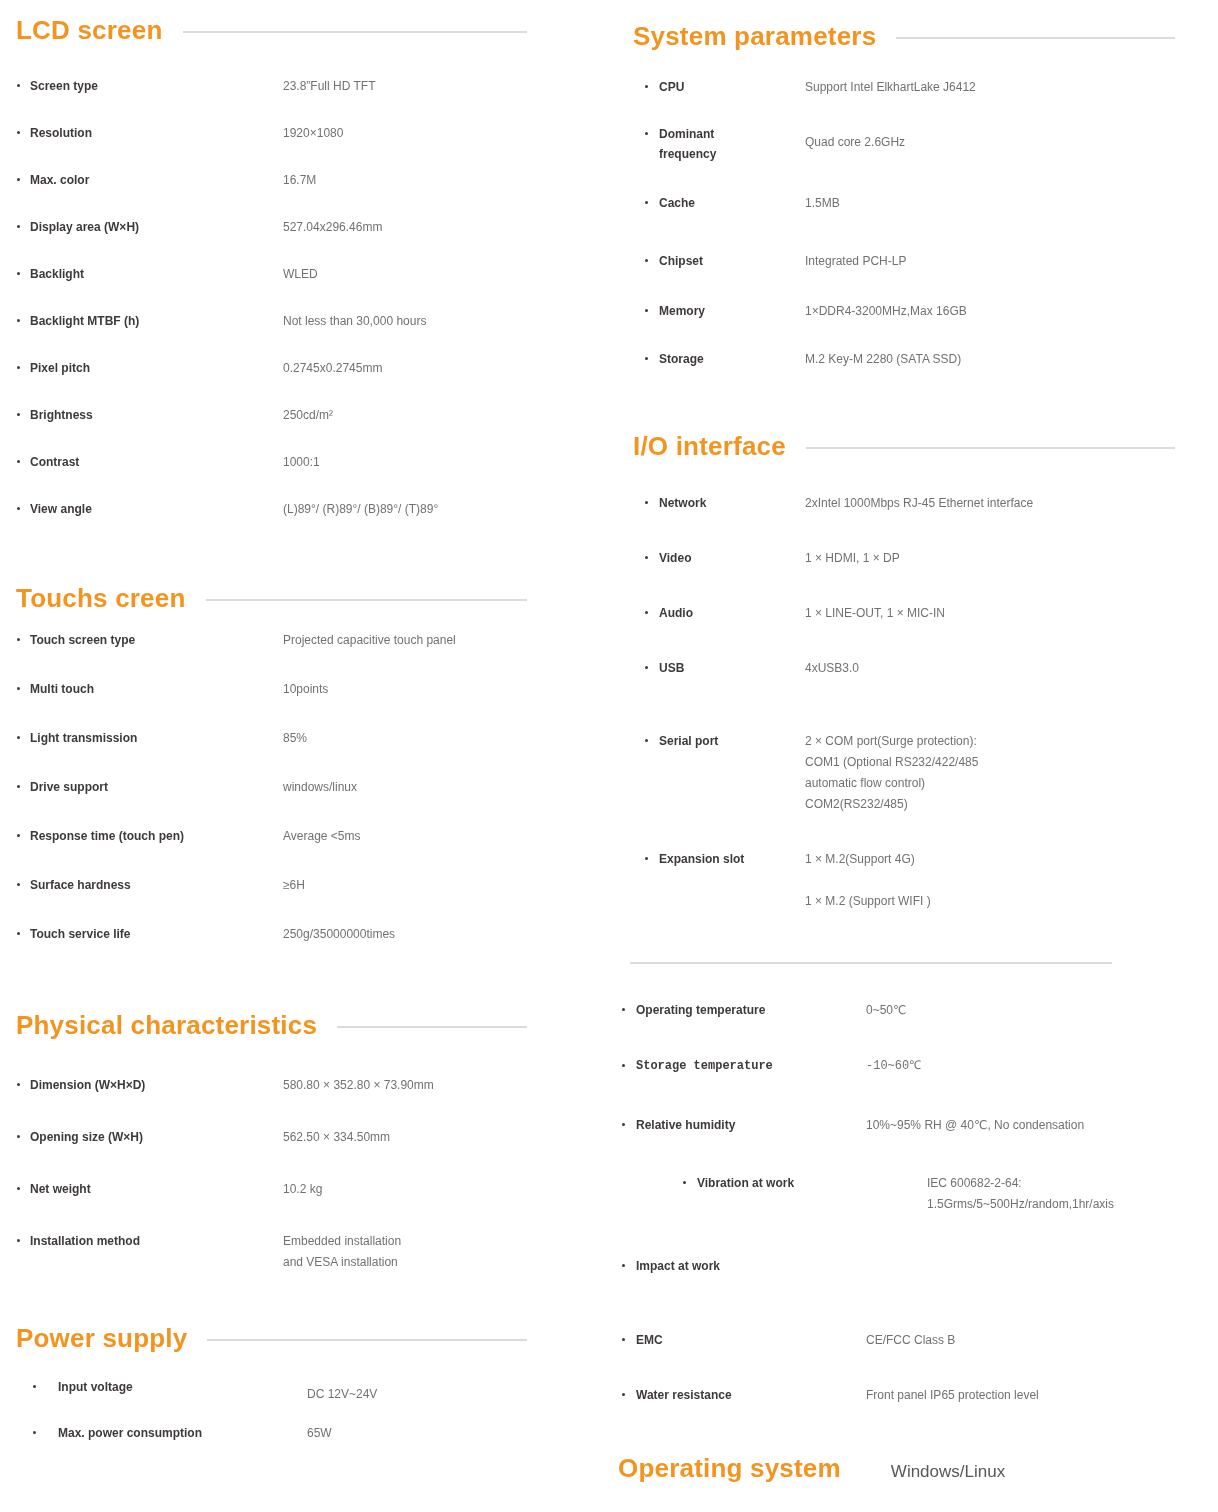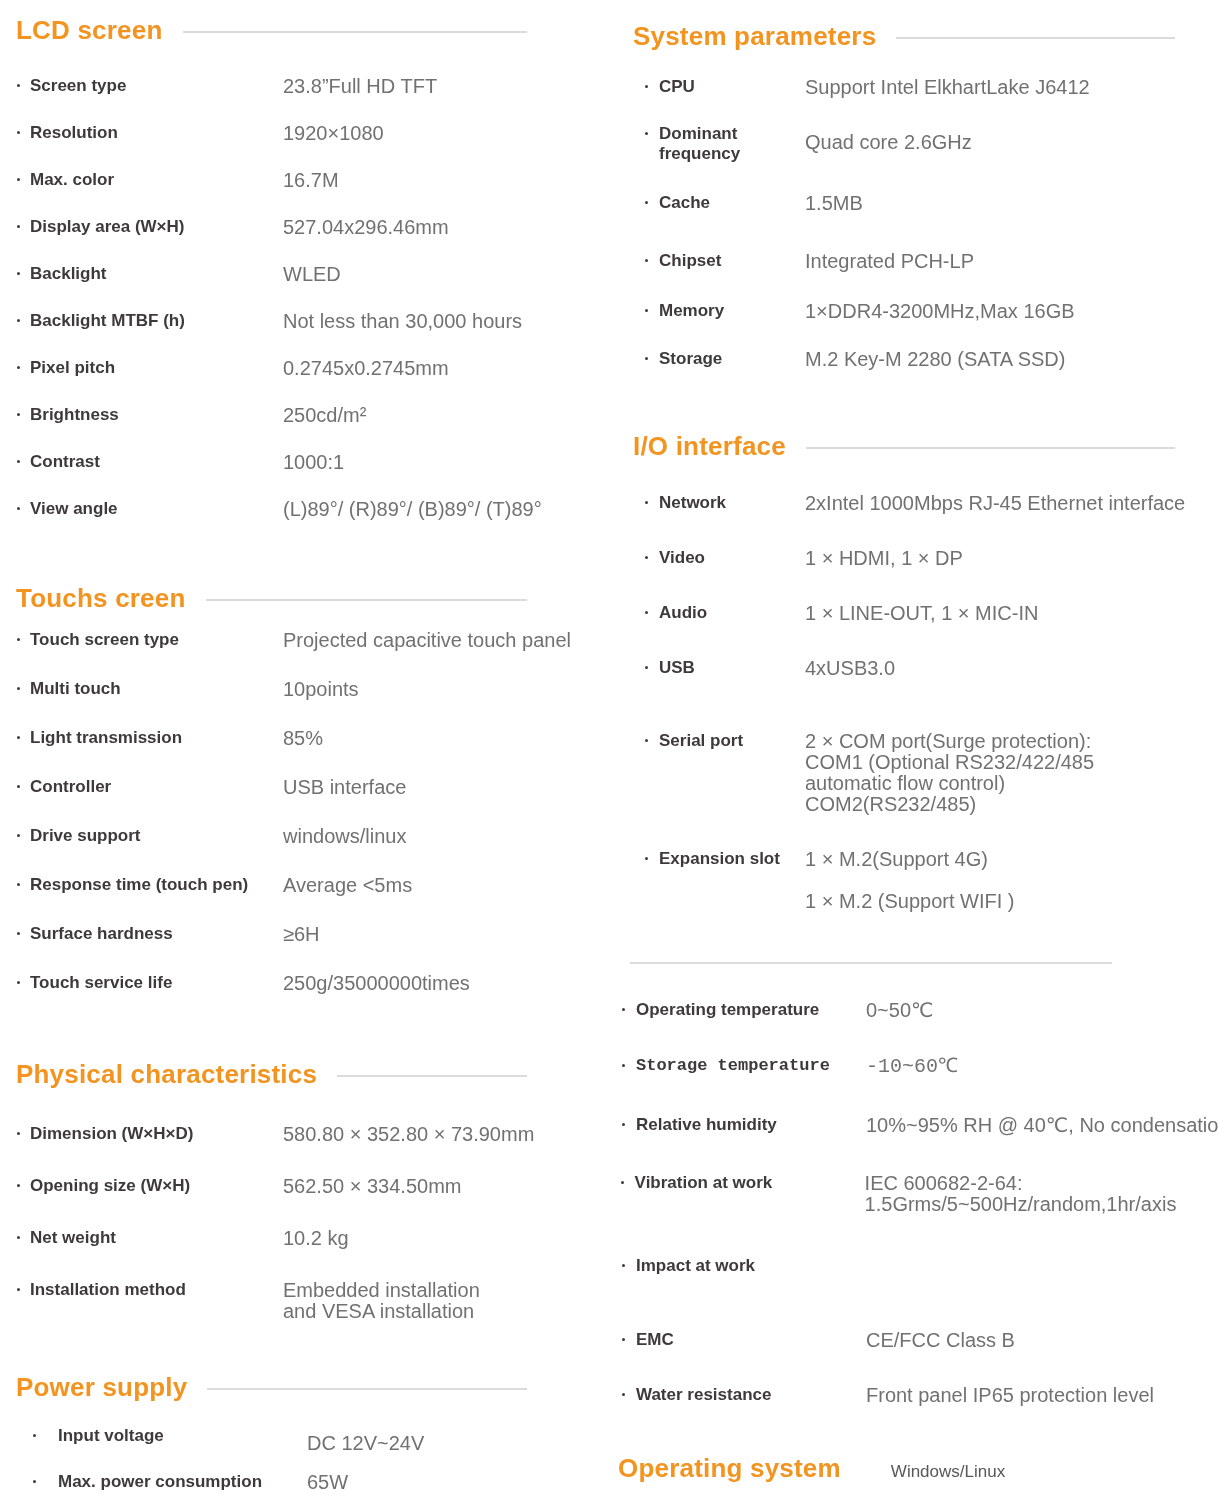--- a/index.html
+++ b/index.html
@@ -21,26 +21,26 @@
     white-space:nowrap;
   }
   .rule { flex:1 1 auto; height:2px; background:#DBDBDB; margin-left:20px; margin-top:4px; }
 
   .row { display:flex; align-items:flex-start; }
   .bullet {
     flex:0 0 3px; width:3px; height:3px; border-radius:50%;
     background:#3E3A39; margin-top:8px;
   }
   .label {
-    font-size:17px; font-weight:bold; color:#3E3A39;
+    font-size:12px; font-weight:bold; color:#3E3A39;
     line-height:20px; white-space:pre-line;
   }
   .value {
     flex:0 0 auto;
-    font-size:20px; font-weight:normal; color:#727171;
+    font-size:12px; font-weight:normal; color:#727171;
     line-height:21px; white-space:pre-line;
   }
 
   
   .col-left .bullet { margin-left:1px; margin-right:10px; }
   .col-left .label  { flex:0 0 253px; }
   .sec-lcd      { margin-top:14px; }
   .sec-lcd .rows{ margin-top:30px; }
   .sec-lcd .row { height:47px; }
   .sec-touch      { margin-top:36px; }
@@ -171,25 +171,20 @@
           <span class="label">Multi touch</span>
           <span class="value">10points</span>
         </div>
         <div class="row">
           <span class="bullet"></span>
           <span class="label">Light transmission</span>
           <span class="value">85%</span>
         </div>
         <div class="row">
           <span class="bullet"></span>
-          <span class="label">Controller</span>
-          <span class="value">USB interface</span>
-        </div>
-        <div class="row">
-          <span class="bullet"></span>
           <span class="label">Drive support</span>
           <span class="value">windows/linux</span>
         </div>
         <div class="row">
           <span class="bullet"></span>
           <span class="label">Response time (touch pen)</span>
           <span class="value">Average &lt;5ms</span>
         </div>
         <div class="row">
           <span class="bullet"></span>

